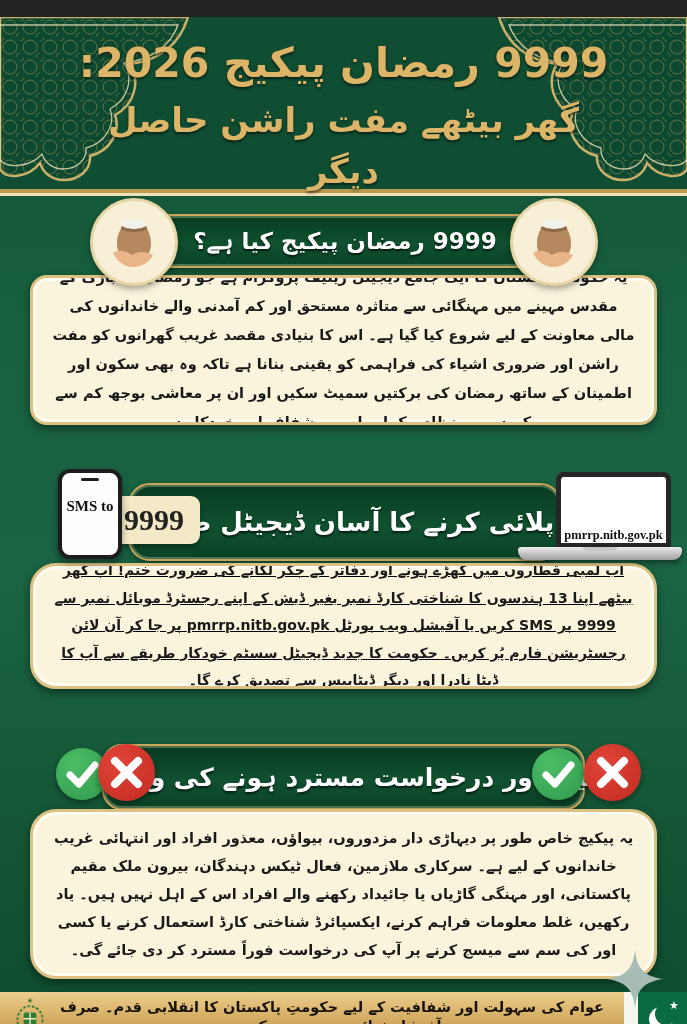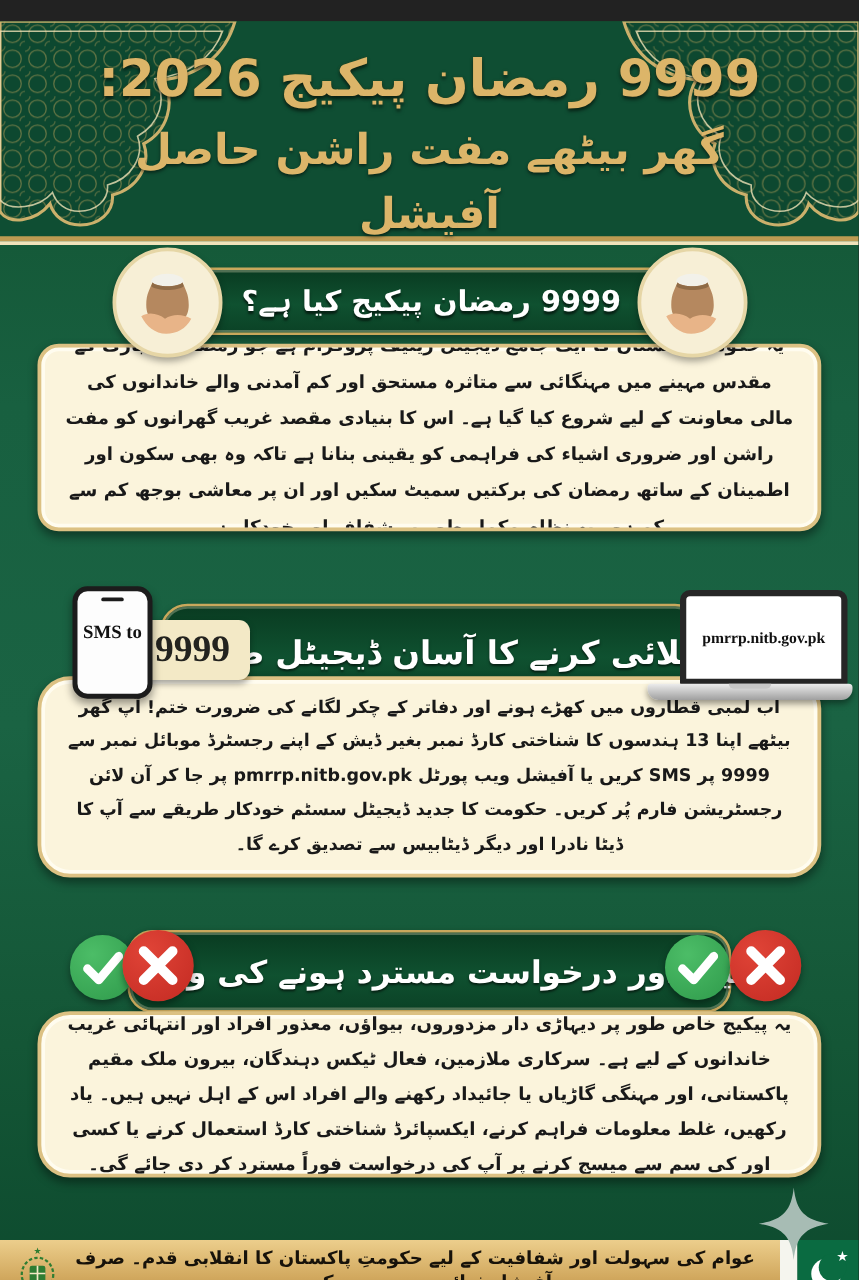--- a/index.html
+++ b/index.html
@@ -39,41 +39,41 @@
   .info-box{
     position:absolute;left:30px;right:30px;background:#fbf4dc;
     border:3px solid #dcc183;border-radius:26px;
     box-shadow:0 4px 8px rgba(0,0,0,.4),inset 0 0 0 3px #fffcef;
     display:flex;align-items:center;justify-content:center;
     padding:8px 18px;overflow:hidden;box-sizing:border-box;z-index:1;
   }
   .info-box p{margin:0;direction:rtl;text-align:center;color:#191919;font-weight:bold;}
   .box-what{top:258px;height:150px;border-radius:17px;}
   .box-what p{font-size:14.5px;line-height:29px;}
-  .box-apply{top:524px;height:161px;}
+  .box-apply{top:546px;height:126px;text-decoration:underline;}
   .box-apply p{font-size:14px;line-height:27.5px;}
-  .box-elig{top:792px;height:133px;}
+  .box-elig{top:792px;height:170px;}
   .box-elig p{font-size:14.5px;line-height:28px;}
   
   .ribbon-apply{left:128px;top:466px;width:430px;height:74px;border-radius:22px;z-index:1;}
   .ribbon-apply .ribbon-title{font-size:26px;}
   .phone{position:absolute;left:58px;top:452px;width:64px;height:90px;background:#fdfdfd;
     border:4px solid #1c1c1c;border-radius:12px;z-index:4;box-sizing:border-box;
     box-shadow:0 4px 7px rgba(0,0,0,.4);}
   .phone-speaker{position:absolute;top:5px;left:50%;transform:translateX(-50%);width:18px;height:3px;
     background:#1c1c1c;border-radius:2px;}
   .phone-label{position:absolute;top:24px;left:0;right:0;text-align:center;
     font-family:"Liberation Serif",serif;font-size:15px;font-weight:600;color:#111;line-height:1.25;}
   .sms-badge{position:absolute;left:100px;top:479px;height:48px;padding:0 16px 0 24px;
     background:#f3e9c6;border-radius:9px;z-index:3;display:flex;align-items:center;
     font-family:"Liberation Serif",serif;font-size:30px;font-weight:bold;color:#23231f;
     box-shadow:0 3px 5px rgba(0,0,0,.35);}
-  .laptop-screen{position:absolute;left:544px;top:455px;width:134px;height:76px;background:#ffffff;
+  .laptop-screen{position:absolute;left:556px;top:455px;width:115px;height:76px;background:#ffffff;
     border:5px solid #262626;border-radius:8px 8px 2px 2px;z-index:4;box-sizing:border-box;
-    display:flex;align-items:center;justify-content:center;}
+    display:flex;align-items:flex-end;justify-content:center;}
   .laptop-url{font-family:"Liberation Serif",serif;font-size:12.5px;font-weight:600;color:#111;}
   .laptop-base{position:absolute;left:518px;top:530px;width:164px;height:13px;z-index:4;
     background:linear-gradient(180deg,#ececec,#9f9f9f);border-radius:3px 3px 9px 9px;
     box-shadow:0 3px 5px rgba(0,0,0,.4);}
   .laptop-notch{position:absolute;left:50%;top:0;transform:translateX(-50%);width:34px;height:4px;
     background:#c7c7c7;border-radius:0 0 4px 4px;}
   
   .ribbon-elig{left:102px;right:102px;top:727px;height:62px;border-radius:20px;z-index:1;}
   .ribbon-elig .ribbon-title{font-size:25px;}
   .mark{position:absolute;border-radius:50%;z-index:3;display:flex;align-items:center;justify-content:center;
@@ -115,21 +115,21 @@
       <path d="M0,0 L188,0 C180,28 158,44 130,47 C141,65 134,88 115,98 C121,115 110,134 90,139 C91,153 79,163 64,163 C52,163 43,156 40,146 C28,161 6,163 0,152 Z" fill="url(#arab)" stroke="#cbb06b" stroke-width="2.5"></path>
       <path d="M0,8 L178,8 C170,30 150,43 124,46 C134,62 128,82 110,92 C116,108 105,126 86,131 C87,143 77,152 63,152 C53,152 45,146 42,137 C31,150 8,152 0,143 Z" fill="none" stroke="#efe2b6" stroke-width="1.3" stroke-opacity="0.8"></path>
     </svg>
     <svg class="corner right" viewBox="0 0 190 168">
       <path d="M0,0 L188,0 C180,28 158,44 130,47 C141,65 134,88 115,98 C121,115 110,134 90,139 C91,153 79,163 64,163 C52,163 43,156 40,146 C28,161 6,163 0,152 Z" fill="#0d4830"></path>
       <path d="M0,0 L188,0 C180,28 158,44 130,47 C141,65 134,88 115,98 C121,115 110,134 90,139 C91,153 79,163 64,163 C52,163 43,156 40,146 C28,161 6,163 0,152 Z" fill="url(#arab)" stroke="#cbb06b" stroke-width="2.5"></path>
       <path d="M0,8 L178,8 C170,30 150,43 124,46 C134,62 128,82 110,92 C116,108 105,126 86,131 C87,143 77,152 63,152 C53,152 45,146 42,137 C31,150 8,152 0,143 Z" fill="none" stroke="#efe2b6" stroke-width="1.3" stroke-opacity="0.8"></path>
     </svg>
     <div class="title-wrap" dir="rtl">
       <div class="title-l1">9999 رمضان پیکیج 2026:</div>
-      <div class="title-l2">گھر بیٹھے مفت راشن حاصل آفیشل</div>
+      <div class="title-l2">گھر بیٹھے مفت راشن حاصل دیگر</div>
     </div>
   </div>
   <div class="hdr-sep-gold"></div>
   <div class="hdr-sep-cream"></div>
 
   <div class="ribbon ribbon-what">
     <div class="ribbon-title" dir="rtl">9999 رمضان پیکیج کیا ہے؟</div>
   </div>
   <div class="bag-circle left">
     <svg width="58" height="58" viewBox="0 0 58 58">

